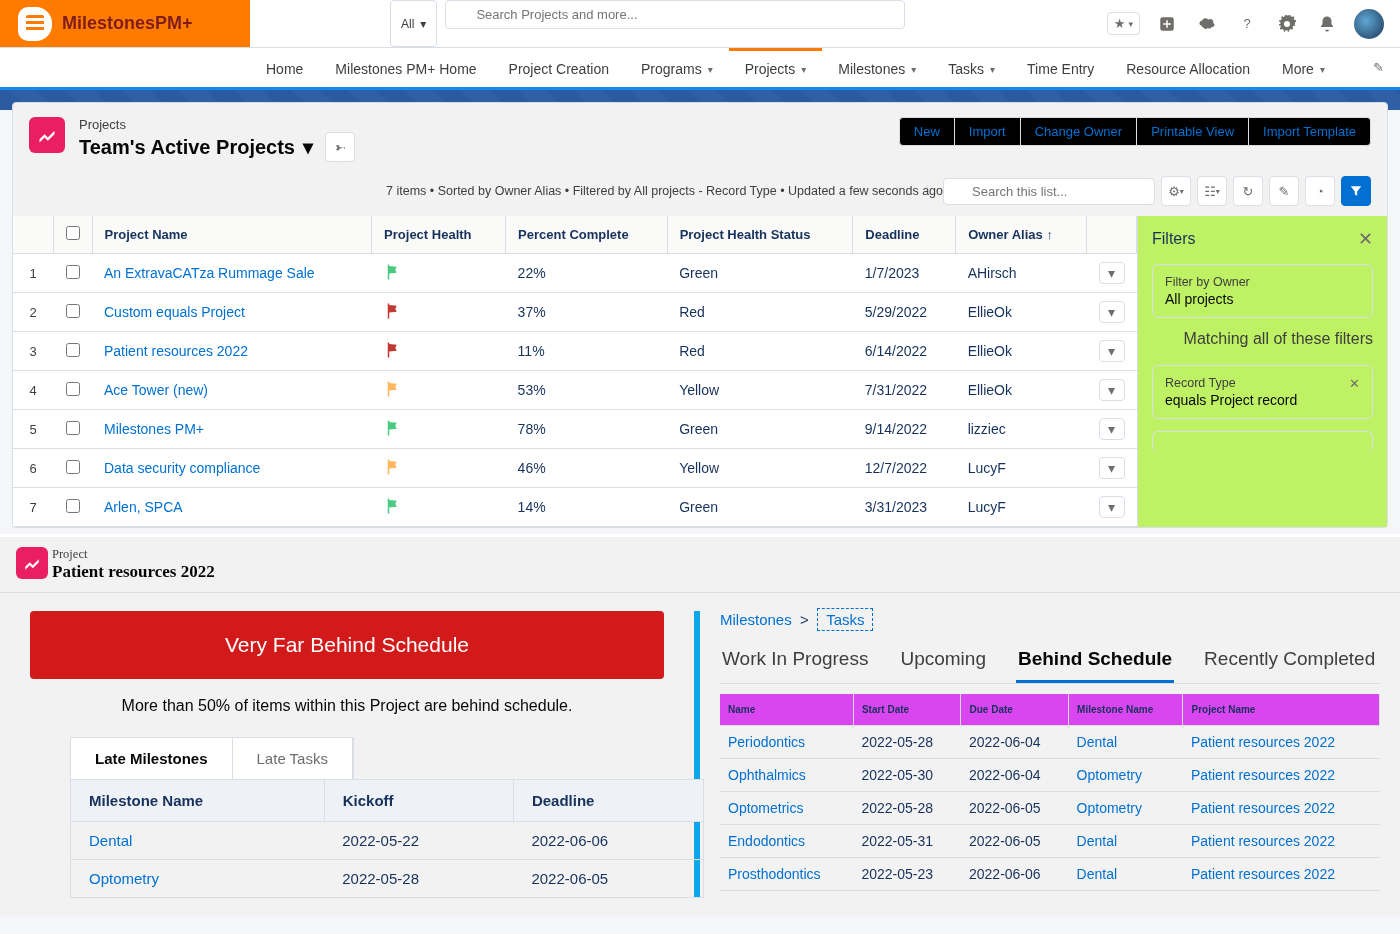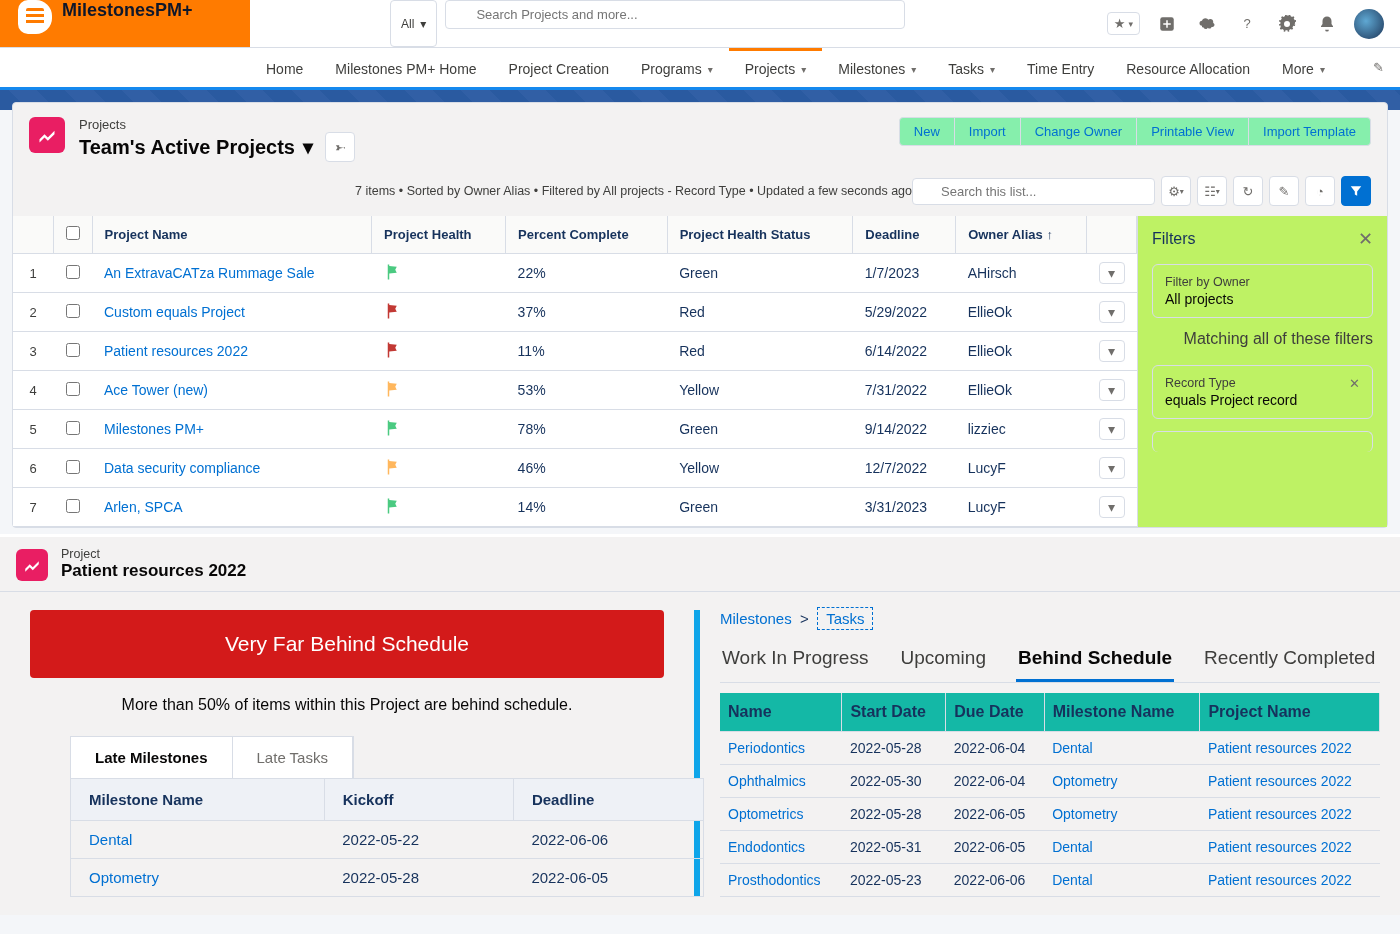--- a/index.html
+++ b/index.html
@@ -1,21 +1,21 @@
 <!DOCTYPE html>
 <html><head>
 <meta charset="utf-8">
 <style>
 * { box-sizing: border-box; margin: 0; padding: 0; }
 body { font-family: -apple-system, BlinkMacSystemFont, "Segoe UI", Arial, sans-serif; font-size: 13px; color: #16325c; background: #f4f6f9; width: 1400px; }
 a { color: #0070d2; text-decoration: none; cursor: pointer; }
 
 
 .header { display: flex; background: #fff; height: 48px; border-bottom: 1px solid #d8dde6; }
-.logo-block { background: #ff7b00; color: #0f172a; display: flex; padding: 0 18px; width: 250px; font-weight: 600; font-size: 18px; gap: 10px; }
+.logo-block { background: #ff7b00; color: #7f1d1d; display: flex; align-items: center; padding: 0 18px; width: 250px; font-weight: 600; font-size: 18px; gap: 10px; }
 .logo-icon { width: 34px; height: 34px; background: #fff; border-radius: 10px 16px 16px 10px; position: relative; display:flex;align-items:center;justify-content:center;}
 .logo-icon::before { content:""; width:18px; height:18px; background:repeating-linear-gradient(#ff7b00,#ff7b00 3px,#fff 3px,#fff 6px); border-radius:2px;}
 .search-wrap { display: flex; margin-left: 140px; }
 .search-scope { border: 1px solid #d8dde6; border-radius: 4px; padding: 4px 10px; font-size: 12px; color: #3e3e3c; display:flex; align-items:center; gap:6px; margin-right:8px;}
 .search-input { border: 1px solid #d8dde6; border-radius: 4px; padding: 6px 10px 6px 30px; width: 460px; font-size: 13px; position: relative; }
 .search-container { position: relative; }
 .search-container .search-glyph { position: absolute; left: 10px; top: 7px; color: #706e6b; }
 .header-icons { margin-left: auto; display: flex; align-items: center; gap: 14px; padding-right: 16px; color: #706e6b; }
 .header-icons .ibtn { width: 26px; height: 26px; display: flex; align-items: center; justify-content: center; cursor: pointer; }
 .avatar { width: 30px; height: 30px; border-radius: 50%; background: radial-gradient(circle at 40% 40%, #5fa8d3, #1d3557); }
@@ -33,27 +33,27 @@
 
 
 .list-card { background: #f3f2f2; margin: -8px 12px 0; border-radius: 4px; border: 1px solid #d8dde6; }
 .list-head { padding: 14px 16px 8px; display:flex; justify-content:space-between; align-items:flex-start; }
 .list-left { display: flex; gap: 14px; align-items:flex-start;}
 .obj-icon { width: 36px; height: 36px; background: #e91e63; border-radius: 6px; display:flex;align-items:center;justify-content:center;color:#fff;}
 .obj-label { font-size: 13px; color: #3e3e3c; }
 .list-title { font-size: 20px; font-weight: 700; color: #080707; display:flex; align-items:center; gap:8px;}
 .pin-btn { border:1px solid #d8dde6; background:#fff; width:30px;height:30px;border-radius:4px;display:flex;align-items:center;justify-content:center;cursor:pointer;margin-left:4px;}
 .list-actions { display:flex; gap:0;}
-.list-actions .act { border:1px solid #d8dde6; background:#86efac; padding:6px 14px; font-size:13px; color:#0070d2; cursor:pointer; margin-left:-1px;}
+.list-actions .act { border:1px solid #d8dde6; background:#000000; padding:6px 14px; font-size:13px; color:#0070d2; cursor:pointer; margin-left:-1px;}
 .list-actions .act:first-child{border-radius:4px 0 0 4px;}
 .list-actions .act:last-child{border-radius:0 4px 4px 0;}
 .list-subhead { padding: 6px 16px 10px; display:flex; justify-content:flex-end; align-items:center;}
 .list-meta { font-size: 12.5px; color: #3e3e3c; }
 .list-tools { display:flex; gap:6px; align-items:center;}
-.list-search { border:1px solid #d8dde6; border-radius:4px; padding:5px 8px 5px 28px; width:243px; font-size:13px; position:relative;}
+.list-search { border:1px solid #d8dde6; border-radius:4px; padding:5px 8px 5px 28px; width:212px; font-size:13px; position:relative;}
 .ls-wrap{position:relative;}
 .ls-wrap .search-glyph{position:absolute;left:8px;top:6px;color:#706e6b;}
 .tool-btn { border:1px solid #d8dde6;background:#fff;width:30px;height:30px;border-radius:4px;display:flex;align-items:center;justify-content:center;cursor:pointer;color:#706e6b;}
 .tool-btn.active{background:#0070d2;color:#fff;border-color:#0070d2;}
 
 
 .table-wrap { display:flex; }
 .table-main { flex: 1; background:#fff; }
 table { width: 100%; border-collapse: collapse; }
 th { text-align: left; padding: 10px 12px; font-size: 13px; font-weight: 700; border-bottom: 1px solid #d8dde6; border-right:1px solid #d8dde6; background:#fafaf9;}
@@ -70,42 +70,42 @@
 .filters-head { display:flex;justify-content:space-between;align-items:center;margin-bottom:14px;}
 .filters-head h3 { font-size:16px; font-weight:500;}
 .filter-box { border:1px solid #d8dde6;border-radius:6px;padding:10px 12px;margin-bottom:12px;cursor:pointer;}
 .filter-box .lab { font-size:12.5px;color:#3e3e3c;margin-bottom:2px;}
 .filter-box .val { font-size:14px;color:#080707;}
 .filter-section-label { font-size:16px;color:#3e3e3c;margin-bottom:17px;text-align:right;}
 .filter-box .remove { float:right;color:#706e6b;cursor:pointer;}
 
 
 .detail { background:#f3f2f2; border-top:3px solid #fff; margin-top:6px;}
-.detail-head { padding:10px 16px; border-bottom:1px solid #d8dde6; display:flex; gap:13px; align-items:flex-end;}
+.detail-head { padding:10px 16px; border-bottom:1px solid #d8dde6; display:flex; gap:4px; align-items:flex-start;font-family:Liberation Serif, serif;}
 .detail-head .obj-icon{width:32px;height:32px;}
 .detail-head .lab{font-size:12.5px;color:#3e3e3c;}
 .detail-head .title{font-size:17px;font-weight:700;color:#080707;}
 .detail-body { display:flex; gap:0; padding:18px 0; }
 .detail-left { flex:0 0 700px; padding: 0 30px; border-right:6px solid #0ea5e9;}
 .alert-banner { background:#d31a1a;color:#fff;text-align:center;padding:22px;font-size:21px;font-weight:400;border-radius:4px;margin-bottom:18px;}
 .alert-sub { text-align:center;font-size:16px;margin-bottom:22px;color:#080707;}
 .subtabs { display:flex; border:1px solid #d8dde6; border-bottom:none; width:fit-content; margin-left:40px;}
 .subtab { padding:12px 24px; border-right:1px solid #d8dde6; background:#fff; cursor:pointer; font-size:15px;}
 .subtab.inactive{color:#706e6b;}
 .subtab.active{font-weight:700;color:#080707;}
 .late-table { margin:0 40px; border:1px solid #d8dde6;}
 .late-table th { background:#eef1f6; padding:12px 18px; font-size:15px;}
 .late-table td { padding:10px 18px; font-size:15px;}
 .detail-right { flex:1; padding:0 20px;}
 .crumb { margin-bottom:10px; font-size:15px;}
 .crumb .sel { border:1px dashed #0070d2; padding:2px 8px;}
 .dtabs { display:flex; gap:28px; border-bottom:1px solid #d8dde6; margin-bottom:10px;}
 .dtab { padding:10px 2px; font-size:19px; color:#3e3e3c; cursor:pointer; border-bottom:3px solid transparent;}
 .dtab.active { font-weight:700; color:#080707; border-bottom-color:#0070d2;}
-.task-table th { padding:10px 8px; font-size:16px; background:#14b8a6;}
+.task-table th { padding:10px 8px; font-size:10px; background:#d946ef;}
 .task-table td { padding:8px 8px; font-size:14px;}
 </style>
 </head>
 <body>
 
 <div class="header">
   <div class="logo-block">
     <span class="logo-icon"></span>
     <span>MilestonesPM+</span>
   </div>

